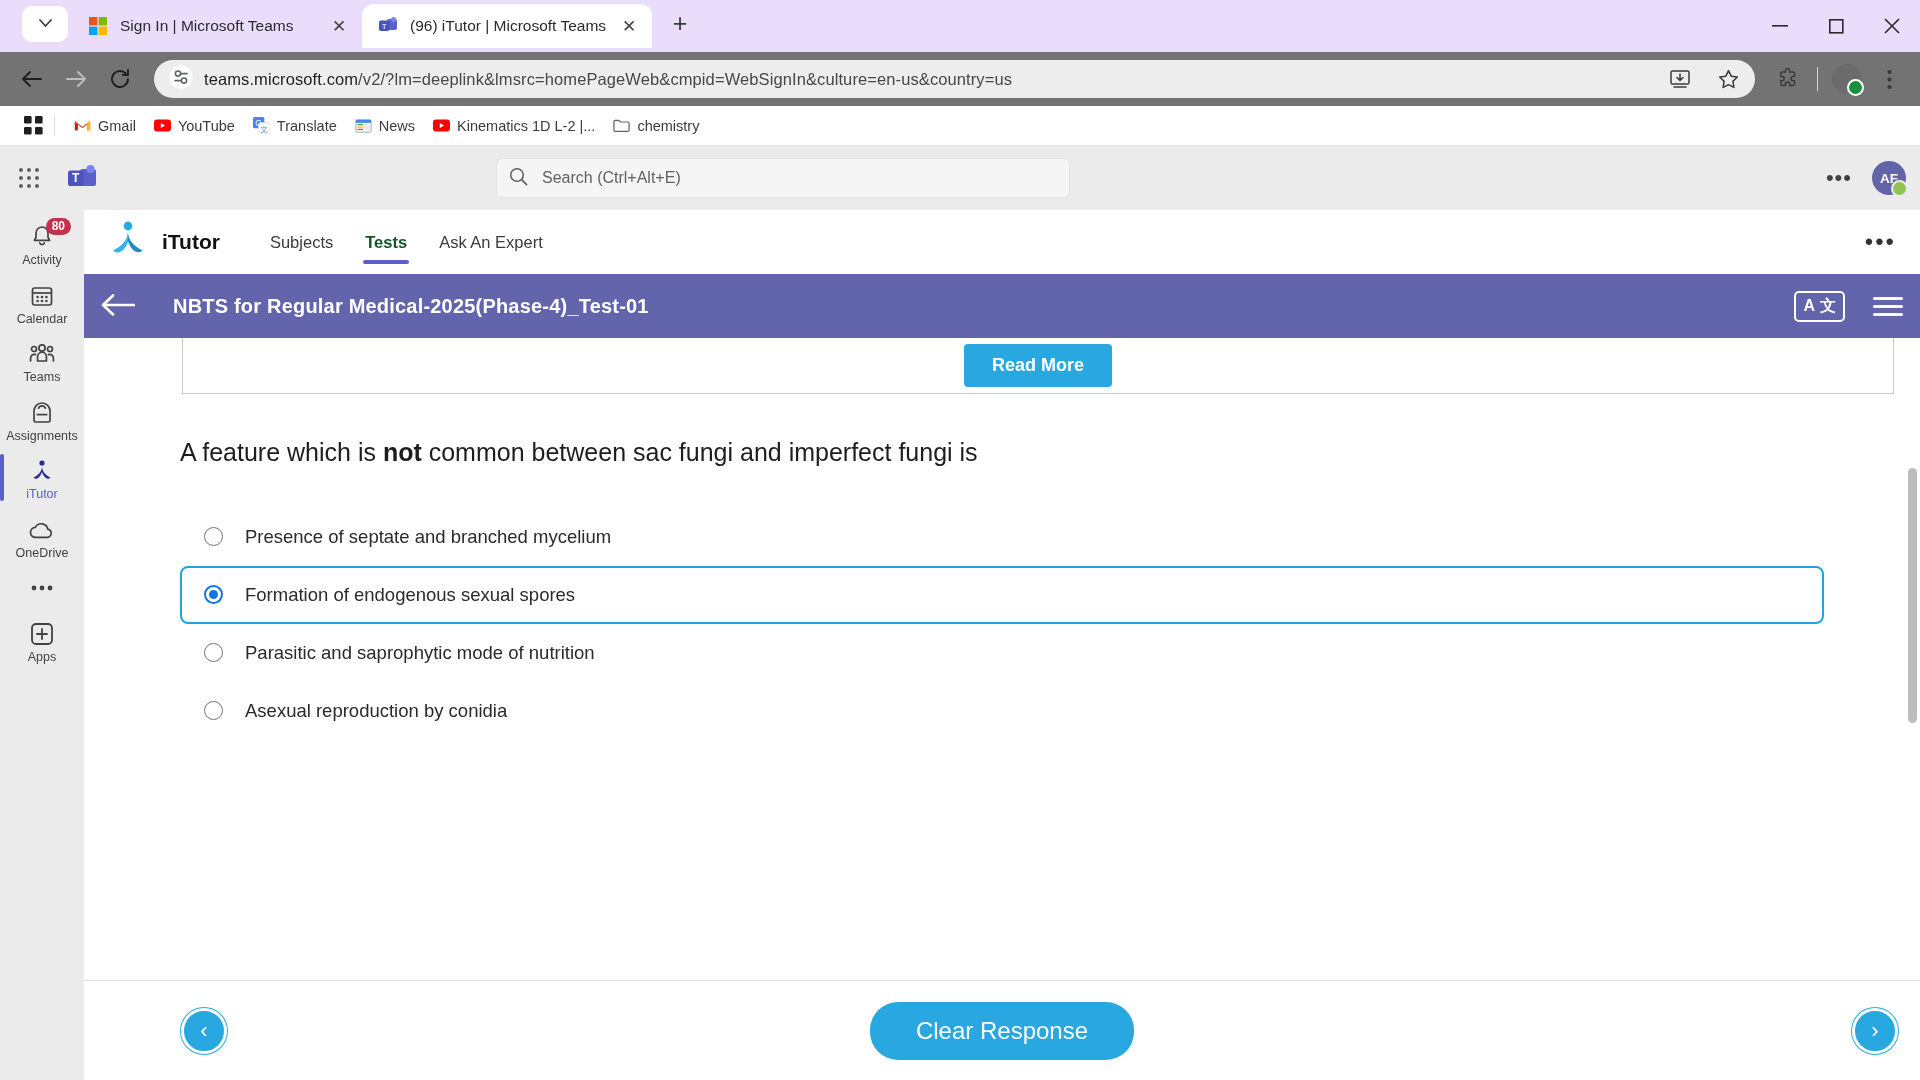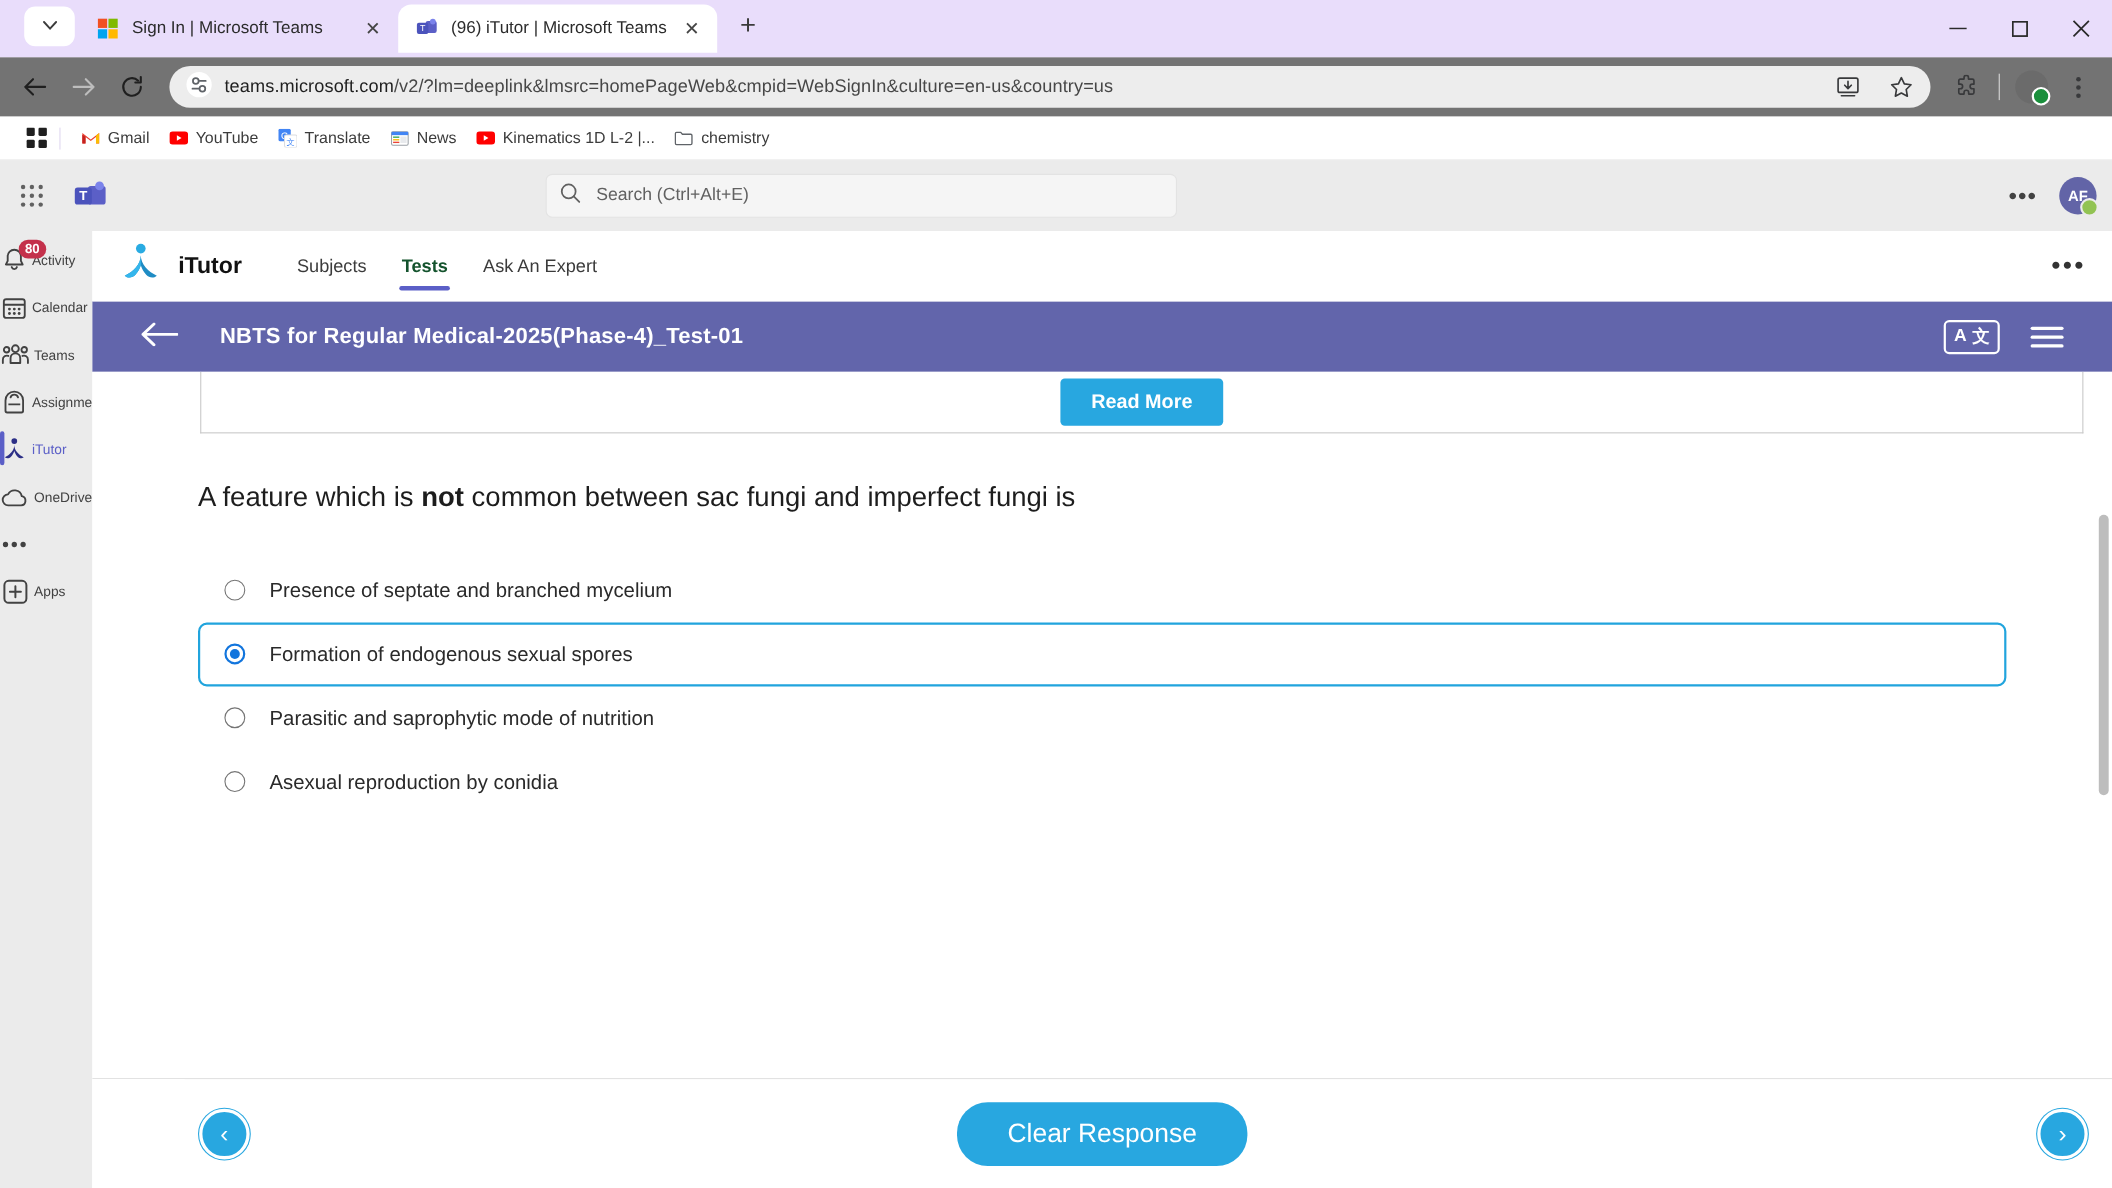--- a/index.html
+++ b/index.html
@@ -129,21 +129,21 @@
     border-radius: 50%; background: #92c353; border: 2px solid #ebebeb;
   }
 
   .teams-body { flex: 1; display: flex; min-height: 0; }
 
   .railbar {
     width: 84px; background: #ebebeb; display: flex; flex-direction: column;
     align-items: center; padding-top: 4px; flex: 0 0 84px;
   }
   .rail {
-    width: 84px; padding: 9px 0 6px; display: flex; flex-direction: row;
+    width: 84px; padding: 9px 0 6px; display: flex; flex-direction: column;
     align-items: center; gap: 3px; position: relative; color: #424242;
   }
   .rail .lbl { font-size: 12.5px; line-height: 1; }
   .rail.active .lbl { color: #5b5fc7; }
   .rail.active:before {
     content: ""; position: absolute; left: 0; top: 6px; bottom: 6px;
     width: 4px; border-radius: 2px; background: #5b5fc7;
   }
   .railicon { position: relative; height: 28px; display: flex; align-items: center; }
   .badge {
@@ -167,21 +167,21 @@
   .nav-link.active { font-weight: bold; color: #14532d; }
   .nav-link.active:after {
     content: ""; position: absolute; left: 14px; right: 14px; bottom: 10px;
     height: 4px; background: #5b5fc7; border-radius: 2px;
   }
   .itutor-more { position: absolute; right: 24px; color: #333; font-size: 24px; letter-spacing: 2px; }
 
   
   .testbar {
     height: 64px; background: #6265ab; display: flex; align-items: center;
-    padding: 0 44px; color: #fff; flex: 0 0 64px;
+    padding: 0 17px; color: #fff; flex: 0 0 64px;
   }
   .backarrow { font-size: 30px; line-height: 1; margin-right: 38px; }
   .testtitle { font-size: 20px; font-weight: bold; letter-spacing: .2px; }
   .testbar-right { margin-left: auto; display: flex; align-items: center; gap: 28px; }
   .transbtn {
     border: 2px solid #fff; border-radius: 5px; padding: 3px 7px;
     display: flex; align-items: center; gap: 5px; font-size: 16px; font-weight: bold;
   }
   .hamb { display: flex; flex-direction: column; gap: 5px; }
   .hamb span { display: block; width: 30px; height: 3px; background: #fff; border-radius: 2px; }

